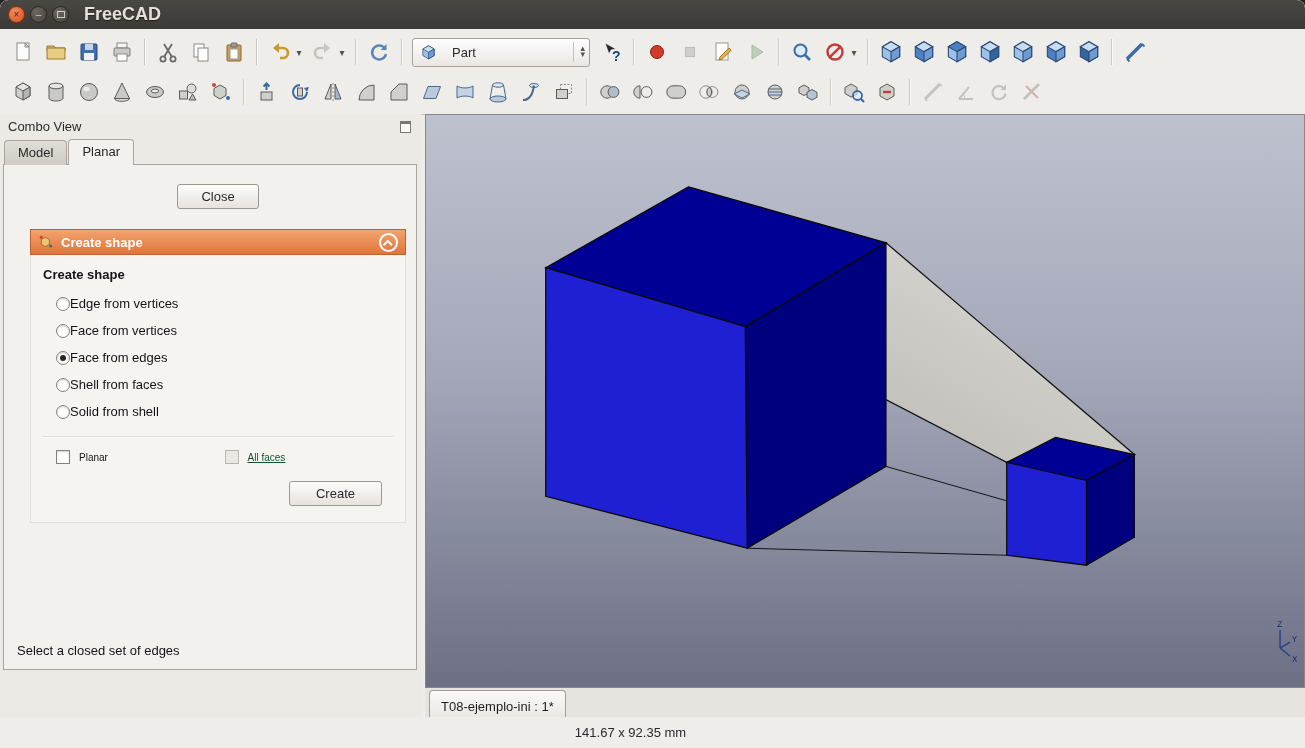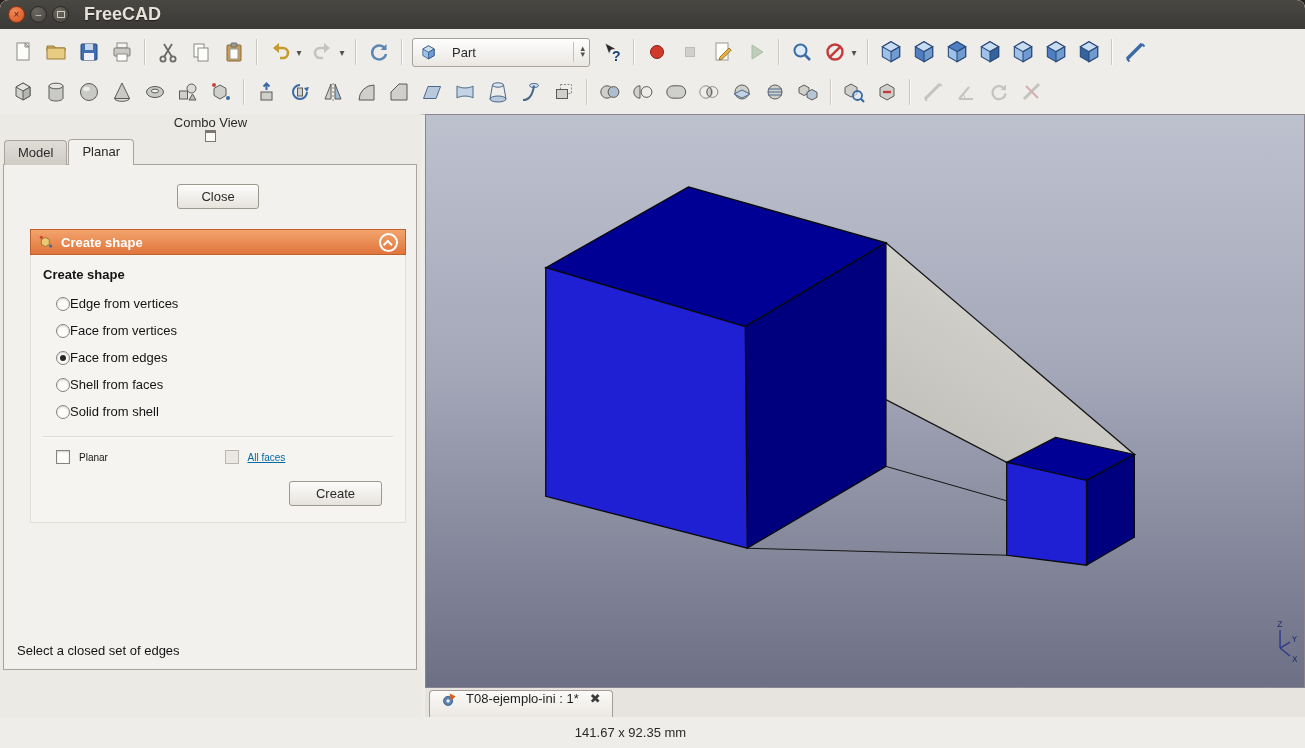--- a/index.html
+++ b/index.html
@@ -28,21 +28,21 @@
   .dd{font-size:10px;color:#55524c;width:12px;text-align:center;flex:0 0 auto;margin:0 1px 0 -3px;}
   .tsep{width:1px;height:26px;background:#cdc9c2;box-shadow:1px 0 0 #fbfaf8;margin:0 6px;flex:0 0 auto;}
   .wbcombo{display:flex;align-items:center;gap:15px;height:29px;width:178px;flex:0 0 auto;
     background:linear-gradient(#fefefe,#eae7e2);border:1px solid #a7a39c;border-radius:3px;
     padding:0 4px 0 7px;margin:0 4px;box-sizing:border-box;}
   .wbcombo .wbtext{font-size:13px;color:#2a2a2a;flex:1;}
   .spins{display:flex;flex-direction:column;align-items:center;line-height:.62;font-size:9px;color:#55524c;
     border-left:1px solid #c6c2bb;padding-left:6px;height:20px;justify-content:center;}
   
   .combo-panel{position:absolute;top:114px;left:0;width:421px;height:603px;background:#eceae5;}
-  .cv-header{display:flex;justify-content:space-between;align-items:center;height:23px;padding:1px 8px 0;flex-direction:column;}
+  .cv-header{display:flex;justify-content:space-between;align-items:center;height:23px;padding:1px 8px 0;}
   .cv-title{font-size:13px;color:#2a2a2a;}
   .float-btn{width:15px;height:15px;display:flex;align-items:center;justify-content:center;}
   .float-icon{width:9px;height:8px;border:1px solid #7c7871;background:#fbfaf7;border-top-width:3px;display:block;}
   .cv-tabs{display:flex;align-items:flex-end;height:27px;padding-left:4px;position:relative;z-index:2;}
   .cv-tab{padding:4px 13px 5px;font-size:13px;color:#2a2a2a;margin-right:1px;
     background:linear-gradient(#e0ddd7,#cfccc6);border:1px solid #a9a59e;border-bottom:none;border-radius:4px 4px 0 0;}
   .cv-tab.active{background:#f2f1ee;padding-bottom:6px;}
   .cv-body{position:absolute;top:50px;left:3px;right:4px;bottom:47px;background:#f2f1ee;border:1px solid #a9a59e;padding-left:16px;}
   .close-row{text-align:center;padding:19px 0 15px;}
   .gtkbtn{font-family:inherit;font-size:13px;color:#2a2a2a;cursor:default;
@@ -58,36 +58,36 @@
   .radio-row{display:flex;align-items:center;gap:0;padding:6px 0 6px 13px;font-size:13px;color:#141414;}
   .radio{width:14px;height:14px;border-radius:50%;background:#fdfdfc;border:1px solid #87837c;
     box-shadow:inset 0 1px 2px rgba(0,0,0,.18);box-sizing:border-box;flex:0 0 auto;}
   .radio.checked{display:flex;align-items:center;justify-content:center;}
   .radio.checked::after{content:"";width:6px;height:6px;border-radius:50%;background:#262626;}
   .hsep{border-top:1px solid #ddd9d3;box-shadow:0 1px 0 #fcfbf9;margin:11px 0 13px;}
   .cb-row{display:flex;padding-left:13px;font-size:10px;color:#141414;}
   .cb-item{display:flex;align-items:center;gap:9px;width:176px;}
   .cb{width:14px;height:14px;background:#fdfdfc;border:1px solid #87837c;box-sizing:border-box;
     box-shadow:inset 0 1px 2px rgba(0,0,0,.18);flex:0 0 auto;}
-  .cb-item.disabled{color:#0369a1;text-decoration:underline;}
+  .cb-item.disabled{color:#14532d;text-decoration:underline;}
   .cb-item.disabled .cb{background:#eae8e3;border-color:#bab6af;box-shadow:none;}
   .create-row{text-align:right;margin-top:17px;padding-right:11px;}
   .create-row .gtkbtn{padding:4px 26px;}
   .hint{position:absolute;left:13px;bottom:11px;font-size:13px;color:#141414;}
   
   .viewport{position:absolute;top:114px;left:425px;width:880px;height:574px;
     background:linear-gradient(180deg,#bec2cf 0%,#a3a7b8 45%,#6d7085 100%);
     border:1px solid #89858e;box-sizing:border-box;}
   .scene{position:absolute;left:0;top:0;width:100%;height:100%;}
   .scene text{font-family:"DejaVu Sans",sans-serif;}
   
   .doc-tabs{position:absolute;left:425px;top:688px;width:880px;height:29px;background:#e7e4df;}
-  .doc-tab{position:absolute;left:4px;top:2px;height:27px;display:flex;gap:8px;padding:0 11px;
+  .doc-tab{position:absolute;left:4px;top:2px;height:27px;display:flex;align-items:center;gap:8px;padding:0 11px;
     background:linear-gradient(#fbfaf8,#ebe8e3);border:1px solid #a29e97;border-bottom:none;
-    border-radius:4px 4px 0 0;font-size:13px;color:#1e1e1e;box-sizing:border-box;}
+    border-radius:4px 4px 0 0;font-size:13px;color:#1e1e1e;box-sizing:border-box;flex-direction:column;}
   .doc-close{font-weight:bold;font-size:13px;color:#3c3c3c;margin-left:3px;}
   
   .statusbar{position:absolute;left:0;top:717px;width:100%;height:31px;background:#efede9;
     display:flex;align-items:center;justify-content:center;padding-right:44px;box-sizing:border-box;
     font-size:13px;color:#2a2a2a;}
 </style>
 </head>
 <body>
 
 <div class="window">

